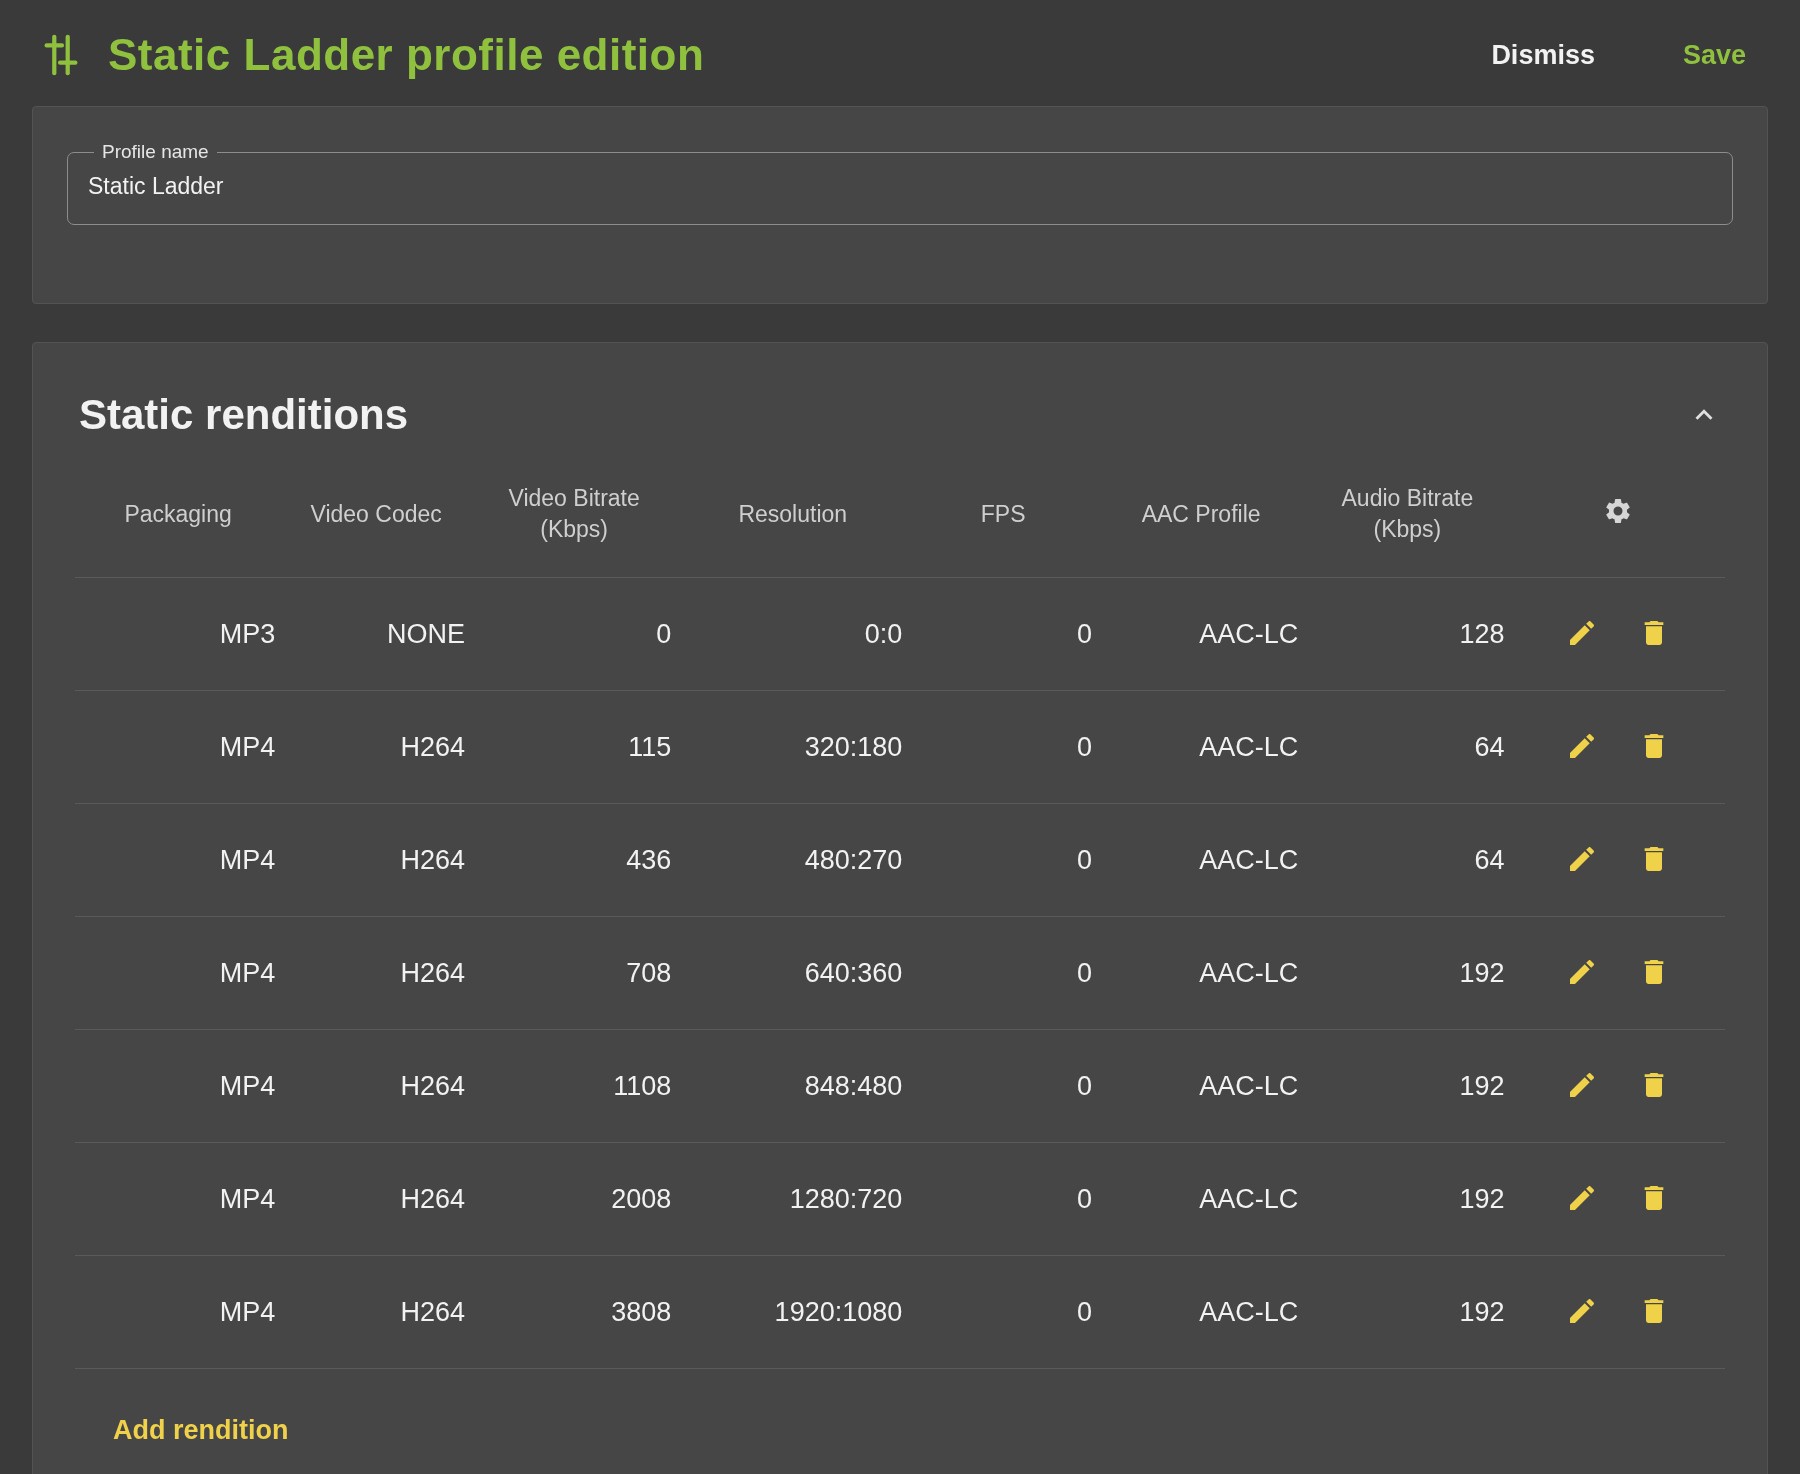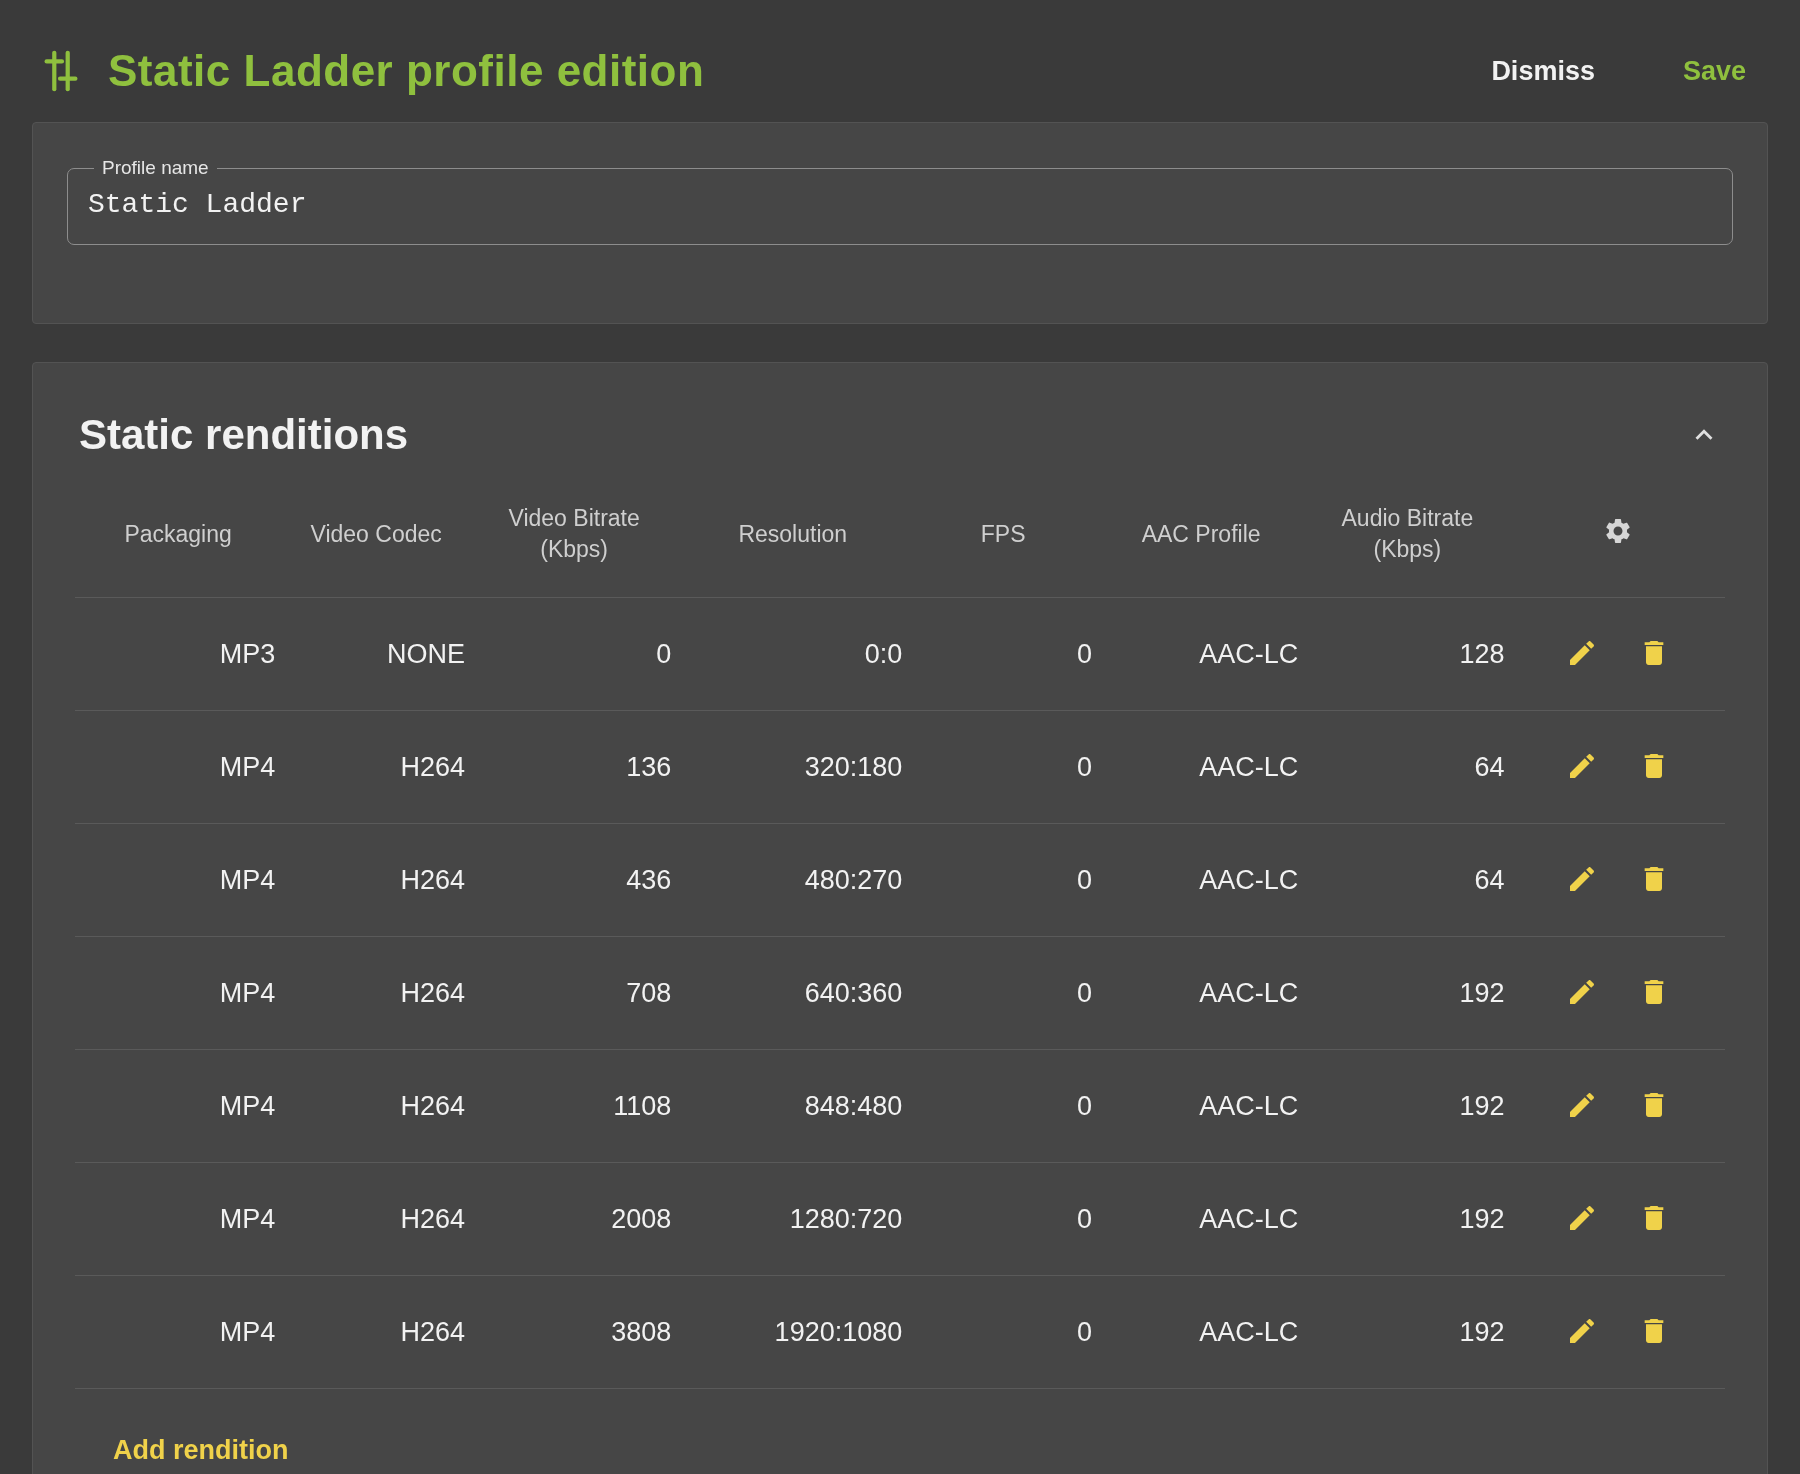--- a/index.html
+++ b/index.html
@@ -19,21 +19,21 @@
     color:var(--text);
     font-family:"Liberation Sans", sans-serif;
     width:1800px;
     min-height:1474px;
   }
   .page{width:1800px;min-height:1474px;padding-bottom:20px;}
 
   
   .app-header{
     display:flex;align-items:center;justify-content:space-between;
-    padding:46px 44px 26px 38px;
+    padding:30px 44px 26px 38px;
     gap:24px;
   }
   .header-left{display:flex;align-items:center;gap:24px;}
   .tune-icon{width:46px;height:46px;display:inline-flex;}
   .page-title{
     margin:0;font-size:44px;font-weight:700;color:var(--accent-green);
     letter-spacing:0.5px;
   }
   .header-actions{display:flex;align-items:flex-end;gap:68px;}
   .btn-plain{
@@ -54,22 +54,22 @@
   .profile-card{padding:34px 34px 78px 34px;}
   fieldset.profile-field{
     margin:0;border:1.5px solid #8d8d8d;border-radius:7px;
     padding:4px 20px 24px 20px;
   }
   fieldset.profile-field legend{
     font-size:19px;color:#e6e6e6;padding:0 8px;margin-left:6px;
   }
   .profile-input{
     width:100%;background:transparent;border:none;outline:none;
-    color:var(--text);font-size:28px;font-weight:500;
-    font-family:Liberation Mono, monospace;
+    color:var(--text);font-size:23px;font-weight:500;
+    font-family:Liberation Sans, sans-serif;
     padding:6px 0 0 0;
   }
 
   
   .renditions-card{padding:38px 0 34px 0;}
   .section-header{
     display:flex;align-items:center;justify-content:space-between;
     padding:10px 46px 8px 46px;
   }
   .section-title{margin:0;font-size:42px;font-weight:700;color:var(--text);}
@@ -225,21 +225,21 @@
                     <span><svg viewBox="0 0 24 24" fill="#f0d24a">
                         <path d="M6 19c0 1.1.9 2 2 2h8c1.1 0 2-.9 2-2V7H6v12zM19 4h-3.5l-1-1h-5l-1 1H5v2h14V4z"></path>
                       </svg></span>
                   </button>
                 </div>
               </td>
             </tr>
             <tr>
               <td>MP4</td>
               <td>H264</td>
-              <td>136</td>
+              <td>115</td>
               <td>320:180</td>
               <td>0</td>
               <td>AAC-LC</td>
               <td>64</td>
               <td>
                 <div class="actions-cell">
                   <button class="icon-btn">
                     <span><svg viewBox="0 0 24 24" fill="#f0d24a">
                         <path d="M3 17.25V21h3.75L17.81 9.94l-3.75-3.75L3 17.25zM20.71 7.04c.39-.39.39-1.02 0-1.41l-2.34-2.34c-.39-.39-1.02-.39-1.41 0l-1.83 1.83 3.75 3.75 1.83-1.83z"></path>
                       </svg></span>

